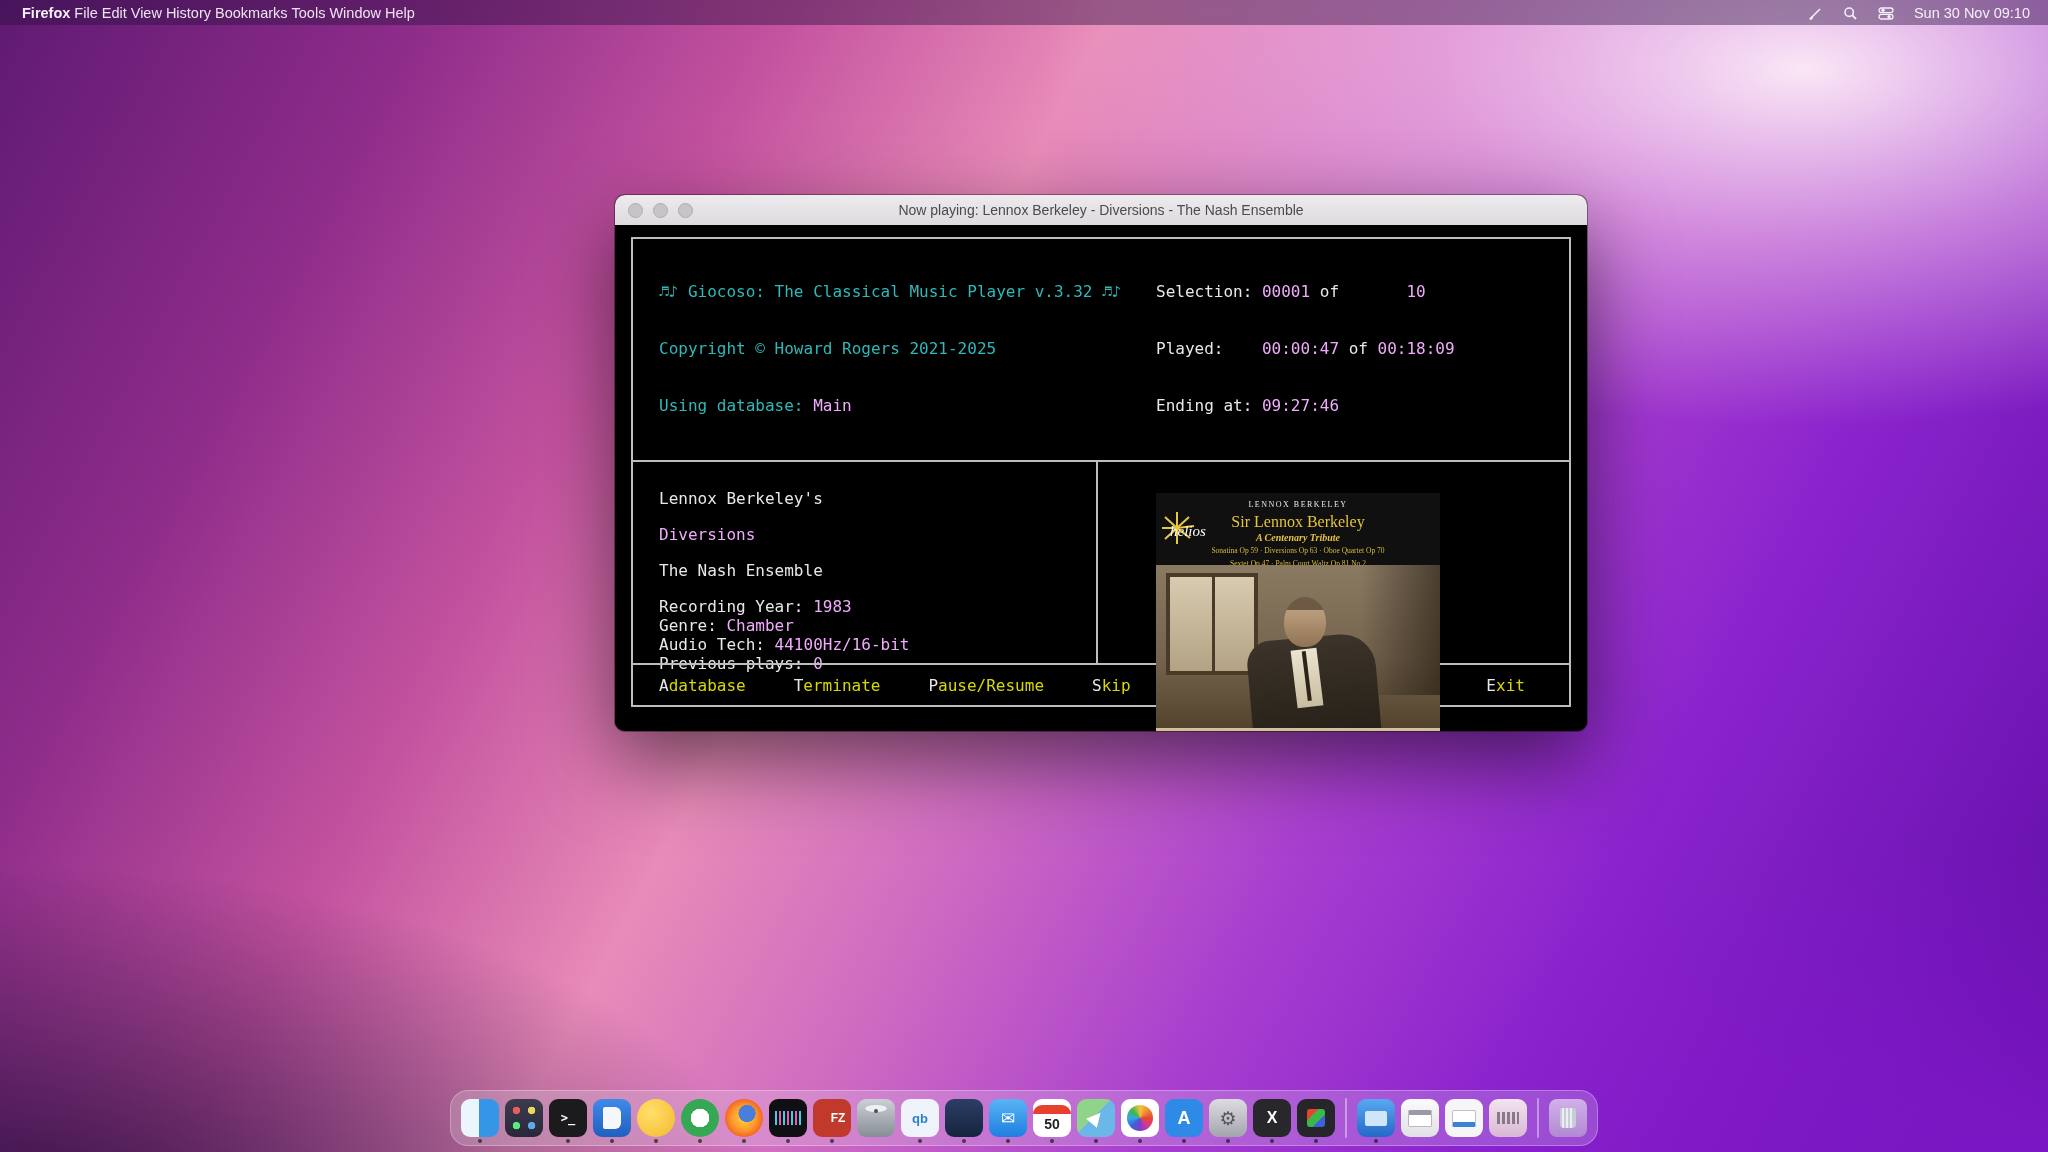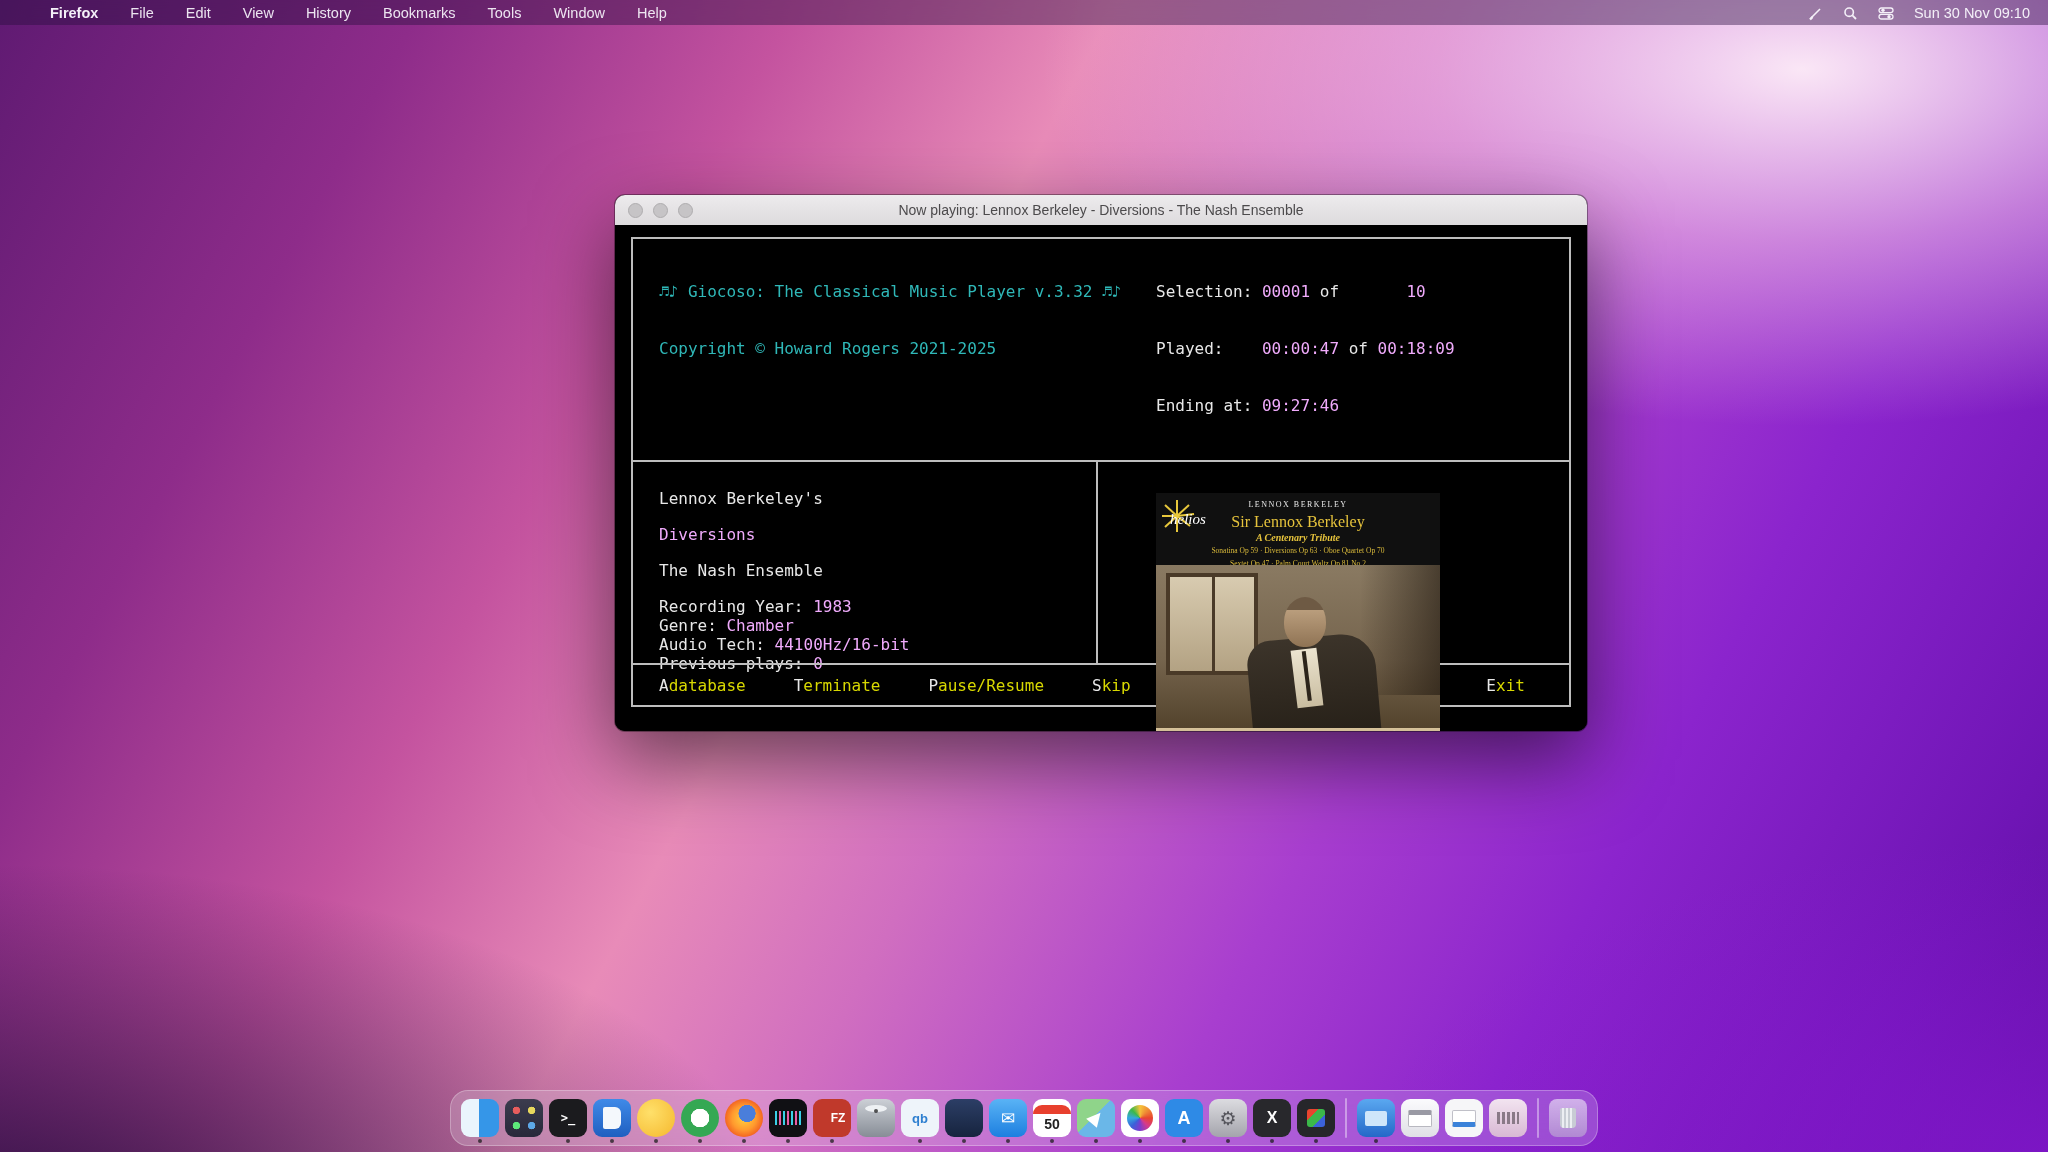--- a/index.html
+++ b/index.html
@@ -9,21 +9,21 @@
     background:
       radial-gradient(60% 50% at 88% 6%, rgba(255,240,248,0.95) 0%, rgba(255,214,235,0.5) 30%, rgba(255,200,230,0) 62%),
       radial-gradient(70% 60% at 0% 108%, rgba(26,7,54,0.9) 0%, rgba(26,7,54,0) 55%),
       radial-gradient(55% 45% at 100% 100%, rgba(140,25,215,0.65) 0%, rgba(140,25,215,0) 60%),
       linear-gradient(118deg,#5f1a72 0%,#8e2c8a 16%,#c4539f 30%,#e88bb8 42%,#d06ec0 52%,#a83ecf 66%,#8b24cd 78%,#6f15b5 92%,#5c0fa0 100%);
   }
 
   
   .menubar{position:absolute;top:0;left:0;right:0;height:25px;display:flex;align-items:center;
     background:rgba(40,14,62,0.42);backdrop-filter:blur(14px);color:#f4f0f8;font-size:14.5px;
-    padding:0 18px;gap:32px;z-index:50;}
+    padding:0 18px;gap:4px;z-index:50;}
   .menubar .apple{font-size:15px;}
   .mb-app{font-weight:bold;}
   .mb-item{opacity:.95;}
   .mb-right{margin-left:auto;display:flex;align-items:flex-end;gap:20px;}
   .mb-ic svg{display:block;}
   .mb-clock{font-size:14.5px;}
 
   
   .window{position:absolute;left:571px;top:195px;width:972px;height:536px;border-radius:10px;
     overflow:hidden;background:#000;box-shadow:0 30px 80px rgba(0,0,0,.55),0 0 0 1px rgba(0,0,0,.35);z-index:10;margin-left:44px;}
@@ -49,21 +49,21 @@
   .info-line{white-space:pre;}
   .t-right{width:471px;position:relative;}
   .t-menu{border-top:2px solid #bdbdbd;height:40px;display:flex;align-items:center;padding-left:26px;gap:48px;}
   .menu-item{white-space:pre;cursor:default;}
   .menu-item .hot{color:#e8e8e8;}
   .menu-item .rest{color:#d8d800;}
 
   
   .album{position:absolute;left:58px;top:31px;width:284px;height:307px;background:#101010;
     font-family:"Liberation Serif",serif;}
-  .helios{position:absolute;top:5px;left:5px;}
+  .helios{position:absolute;top:17px;left:5px;}
   .cover-head{position:absolute;top:7px;left:0;right:0;text-align:center;}
   .artist-top{font-size:8px;letter-spacing:1.5px;color:#e8e8e8;}
   .cover-title{font-size:16px;color:#e6c33c;margin-top:4px;}
   .cover-sub{font-size:10px;font-style:italic;font-weight:bold;color:#e6c33c;margin-top:1px;}
   .works{font-size:7.5px;color:#d9b93a;margin-top:3px;line-height:9.5px;}
   .ensemble{font-size:9px;color:#f0f0f0;letter-spacing:.5px;margin-top:3px;}
   .photo{position:absolute;left:0;right:0;top:72px;height:209px;overflow:hidden;
     background:linear-gradient(180deg,#8a7a62 0%,#75644d 45%,#56462f 75%,#3b2e1e 100%);}
   .ph-window{position:absolute;left:10px;top:8px;width:92px;height:102px;border:4px solid #4a3a28;box-sizing:border-box;
     background:linear-gradient(#d8cbb0,#b3a283);}
@@ -190,20 +190,21 @@
     <span class="win-title">Now playing: Lennox Berkeley - Diversions - The Nash Ensemble</span>
   </div>
 
   <div class="term">
     <div class="frame">
 
       <div class="t-header">
         <div class="hl">
           <div><span class="cyan">♬♪ Giocoso: The Classical Music Player v.3.32 ♬♪</span></div>
           <div><span class="cyan">Copyright © Howard Rogers 2021-2025</span></div>
+          <div><span class="cyan">Using database: </span><span class="yellow">Main</span></div>
         </div>
         <div class="hr">
           <div><span class="white">Selection: </span><span class="yellow">00001</span><span class="white"> of </span><span class="yellow">      10</span></div>
           <div><span class="white">Played:    </span><span class="yellow">00:00:47</span><span class="white"> of </span><span class="yellow">00:18:09</span></div>
           <div><span class="white">Ending at: </span><span class="yellow">09:27:46</span></div>
         </div>
       </div>
 
       <div class="t-main">
         <div class="t-left">

